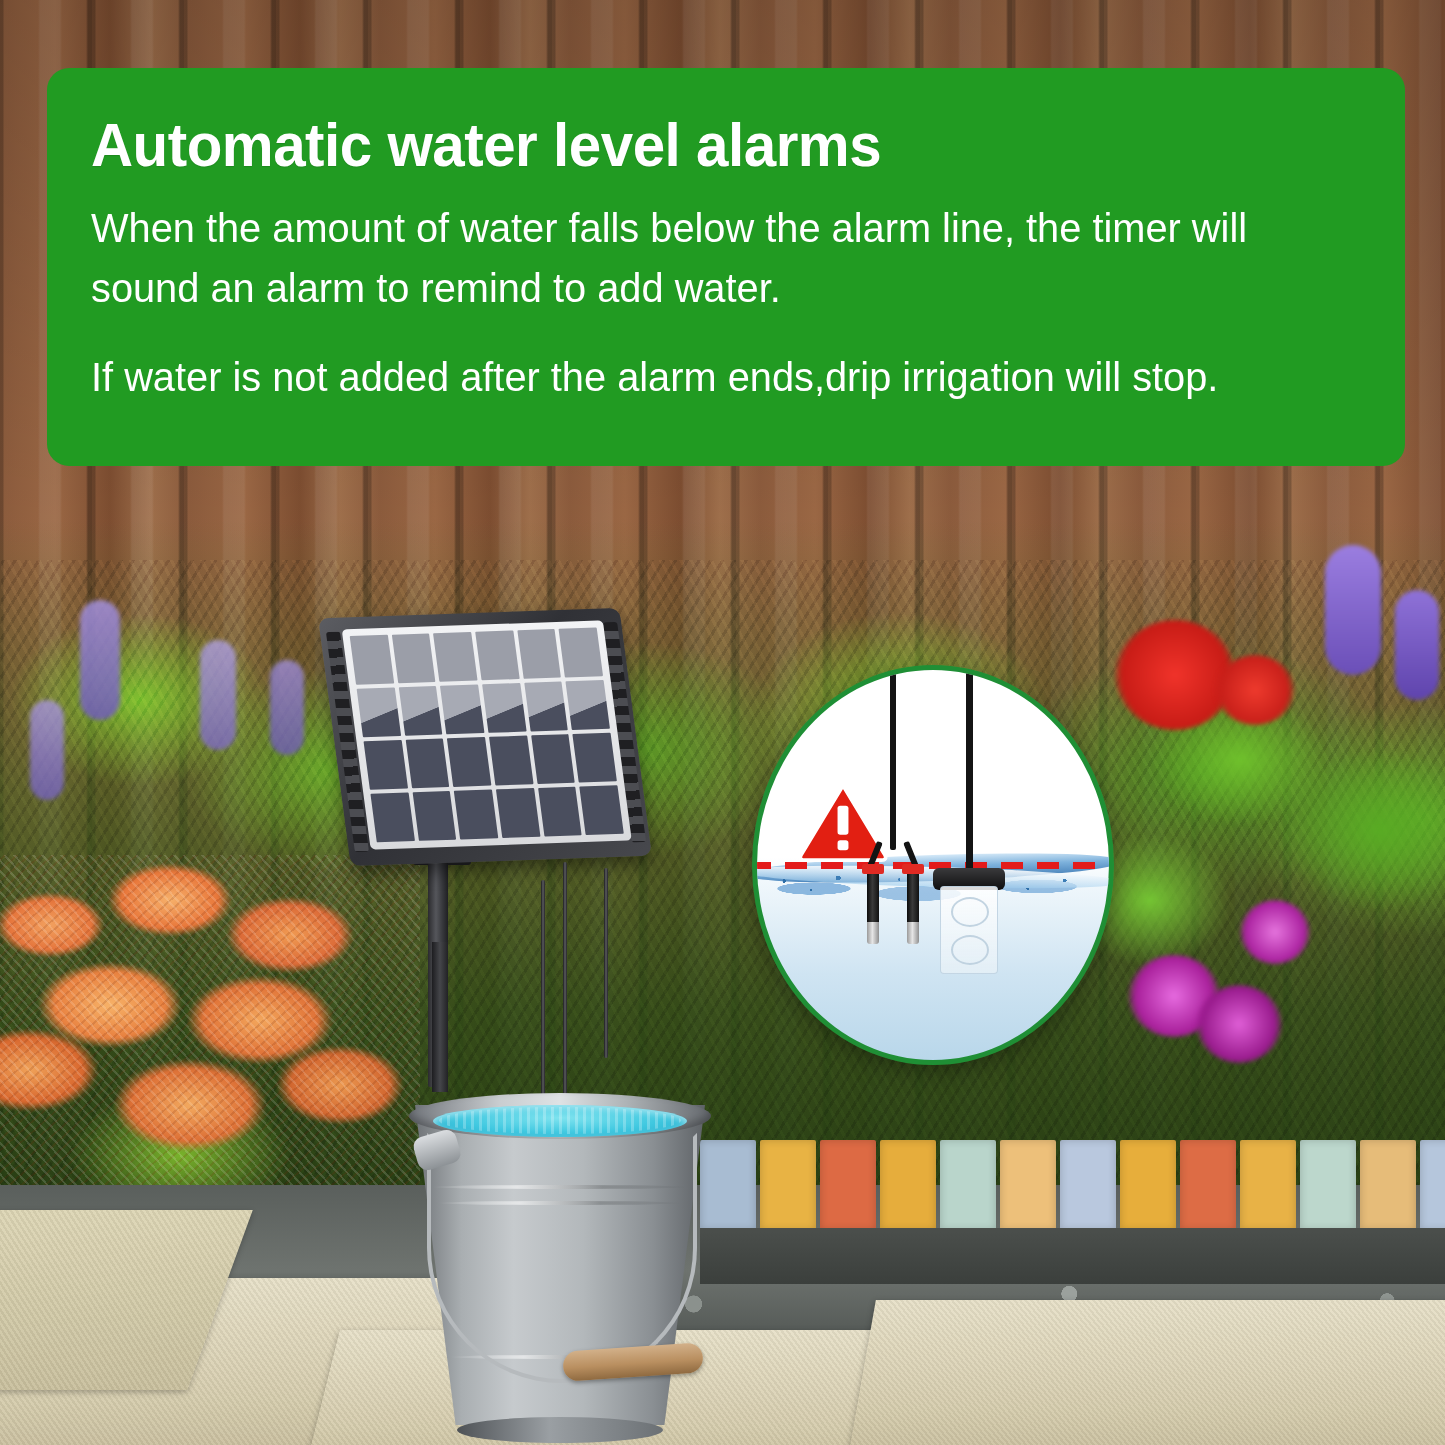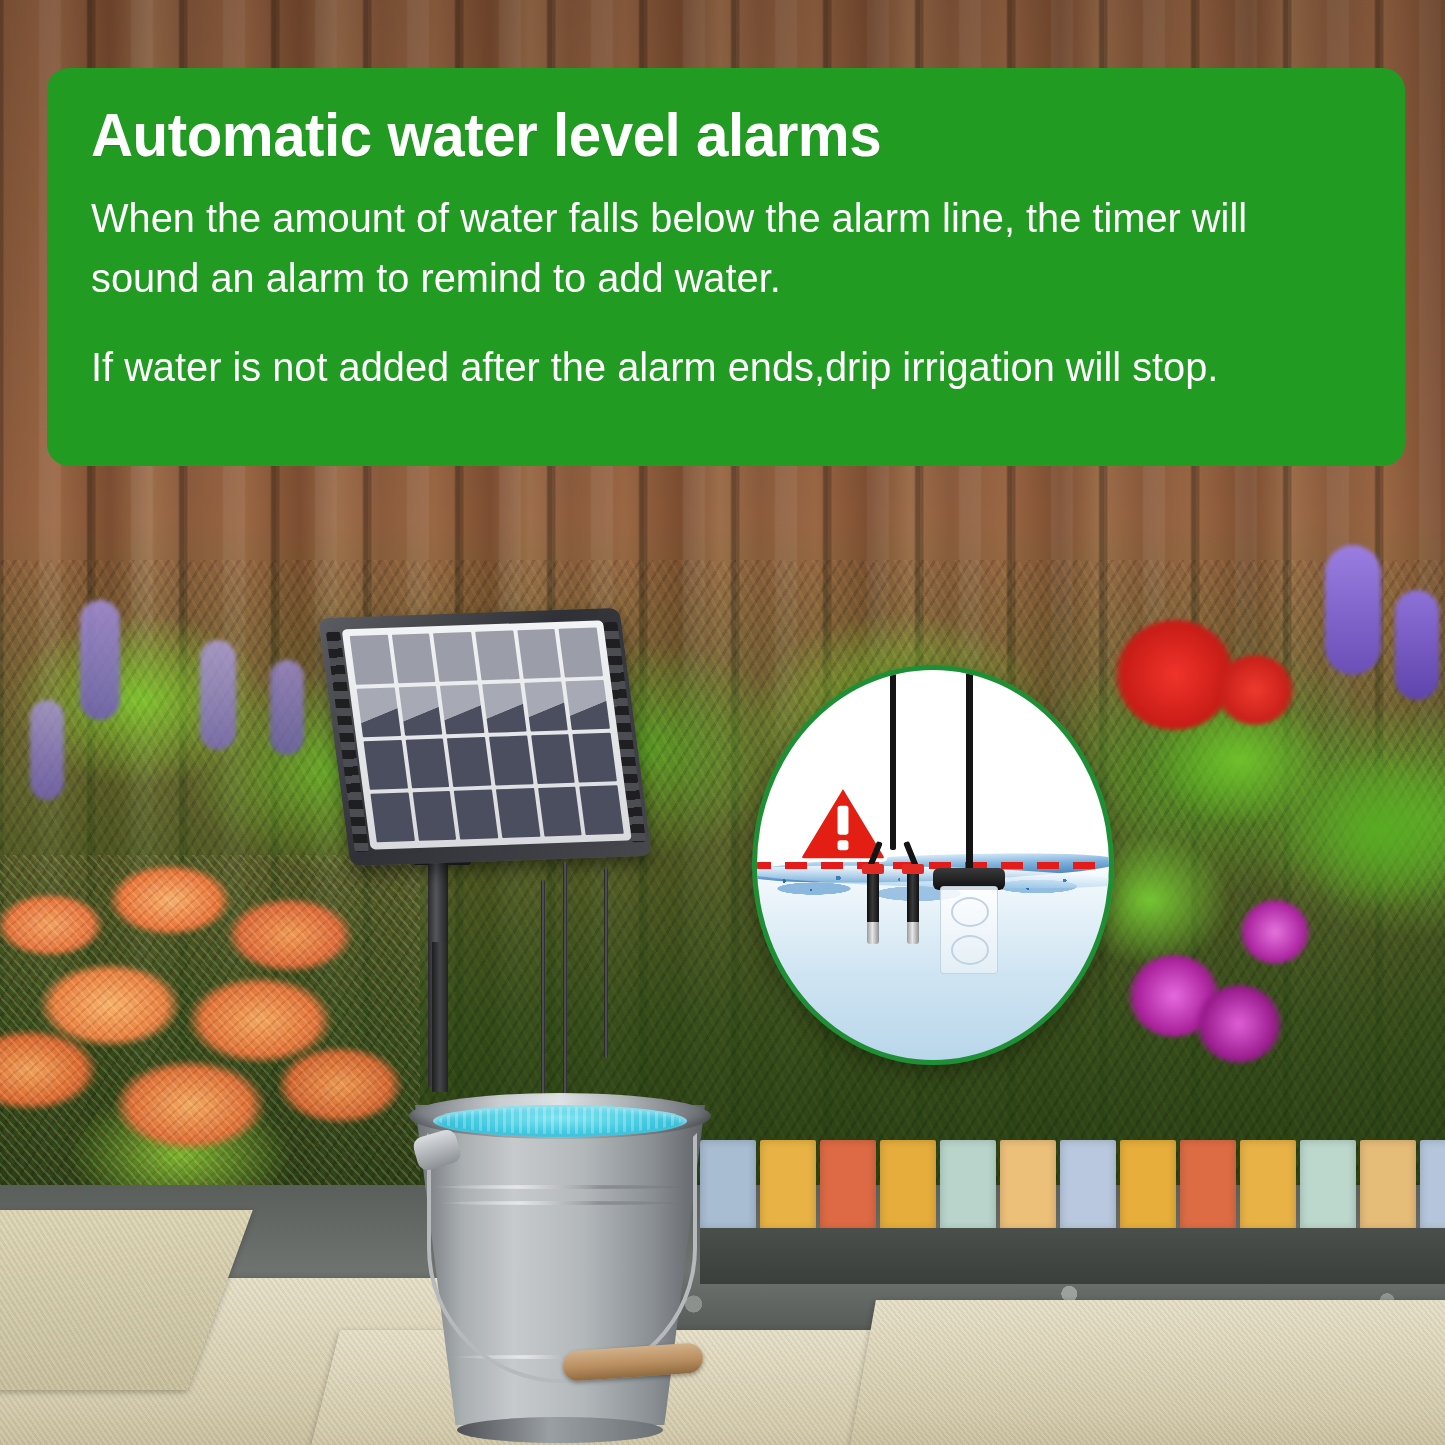--- a/index.html
+++ b/index.html
@@ -274,21 +274,21 @@
   }
   .pump-hole{
     position:absolute;left:10px;width:38px;height:30px;border-radius:50%;
     border:2px solid rgba(185,205,220,.85);
   }
 
   
   .banner{
     position:absolute;left:47px;top:68px;width:1358px;height:398px;
     background:#219b22;border-radius:22px;
-    padding:34px 44px 0 44px;
+    padding:44px 44px 0 44px;
   }
   .banner h1{
     margin:0 0 6px 0;color:#fff;
     font-size:62px;line-height:1.05;font-weight:bold;
     letter-spacing:-.5px;
     transform:scaleX(.94);transform-origin:left center;
     text-shadow:0 1px 1px rgba(0,0,0,.12);
   }
   .banner p{
     margin:0;color:#fff;font-size:41px;line-height:1.45;font-weight:normal;

